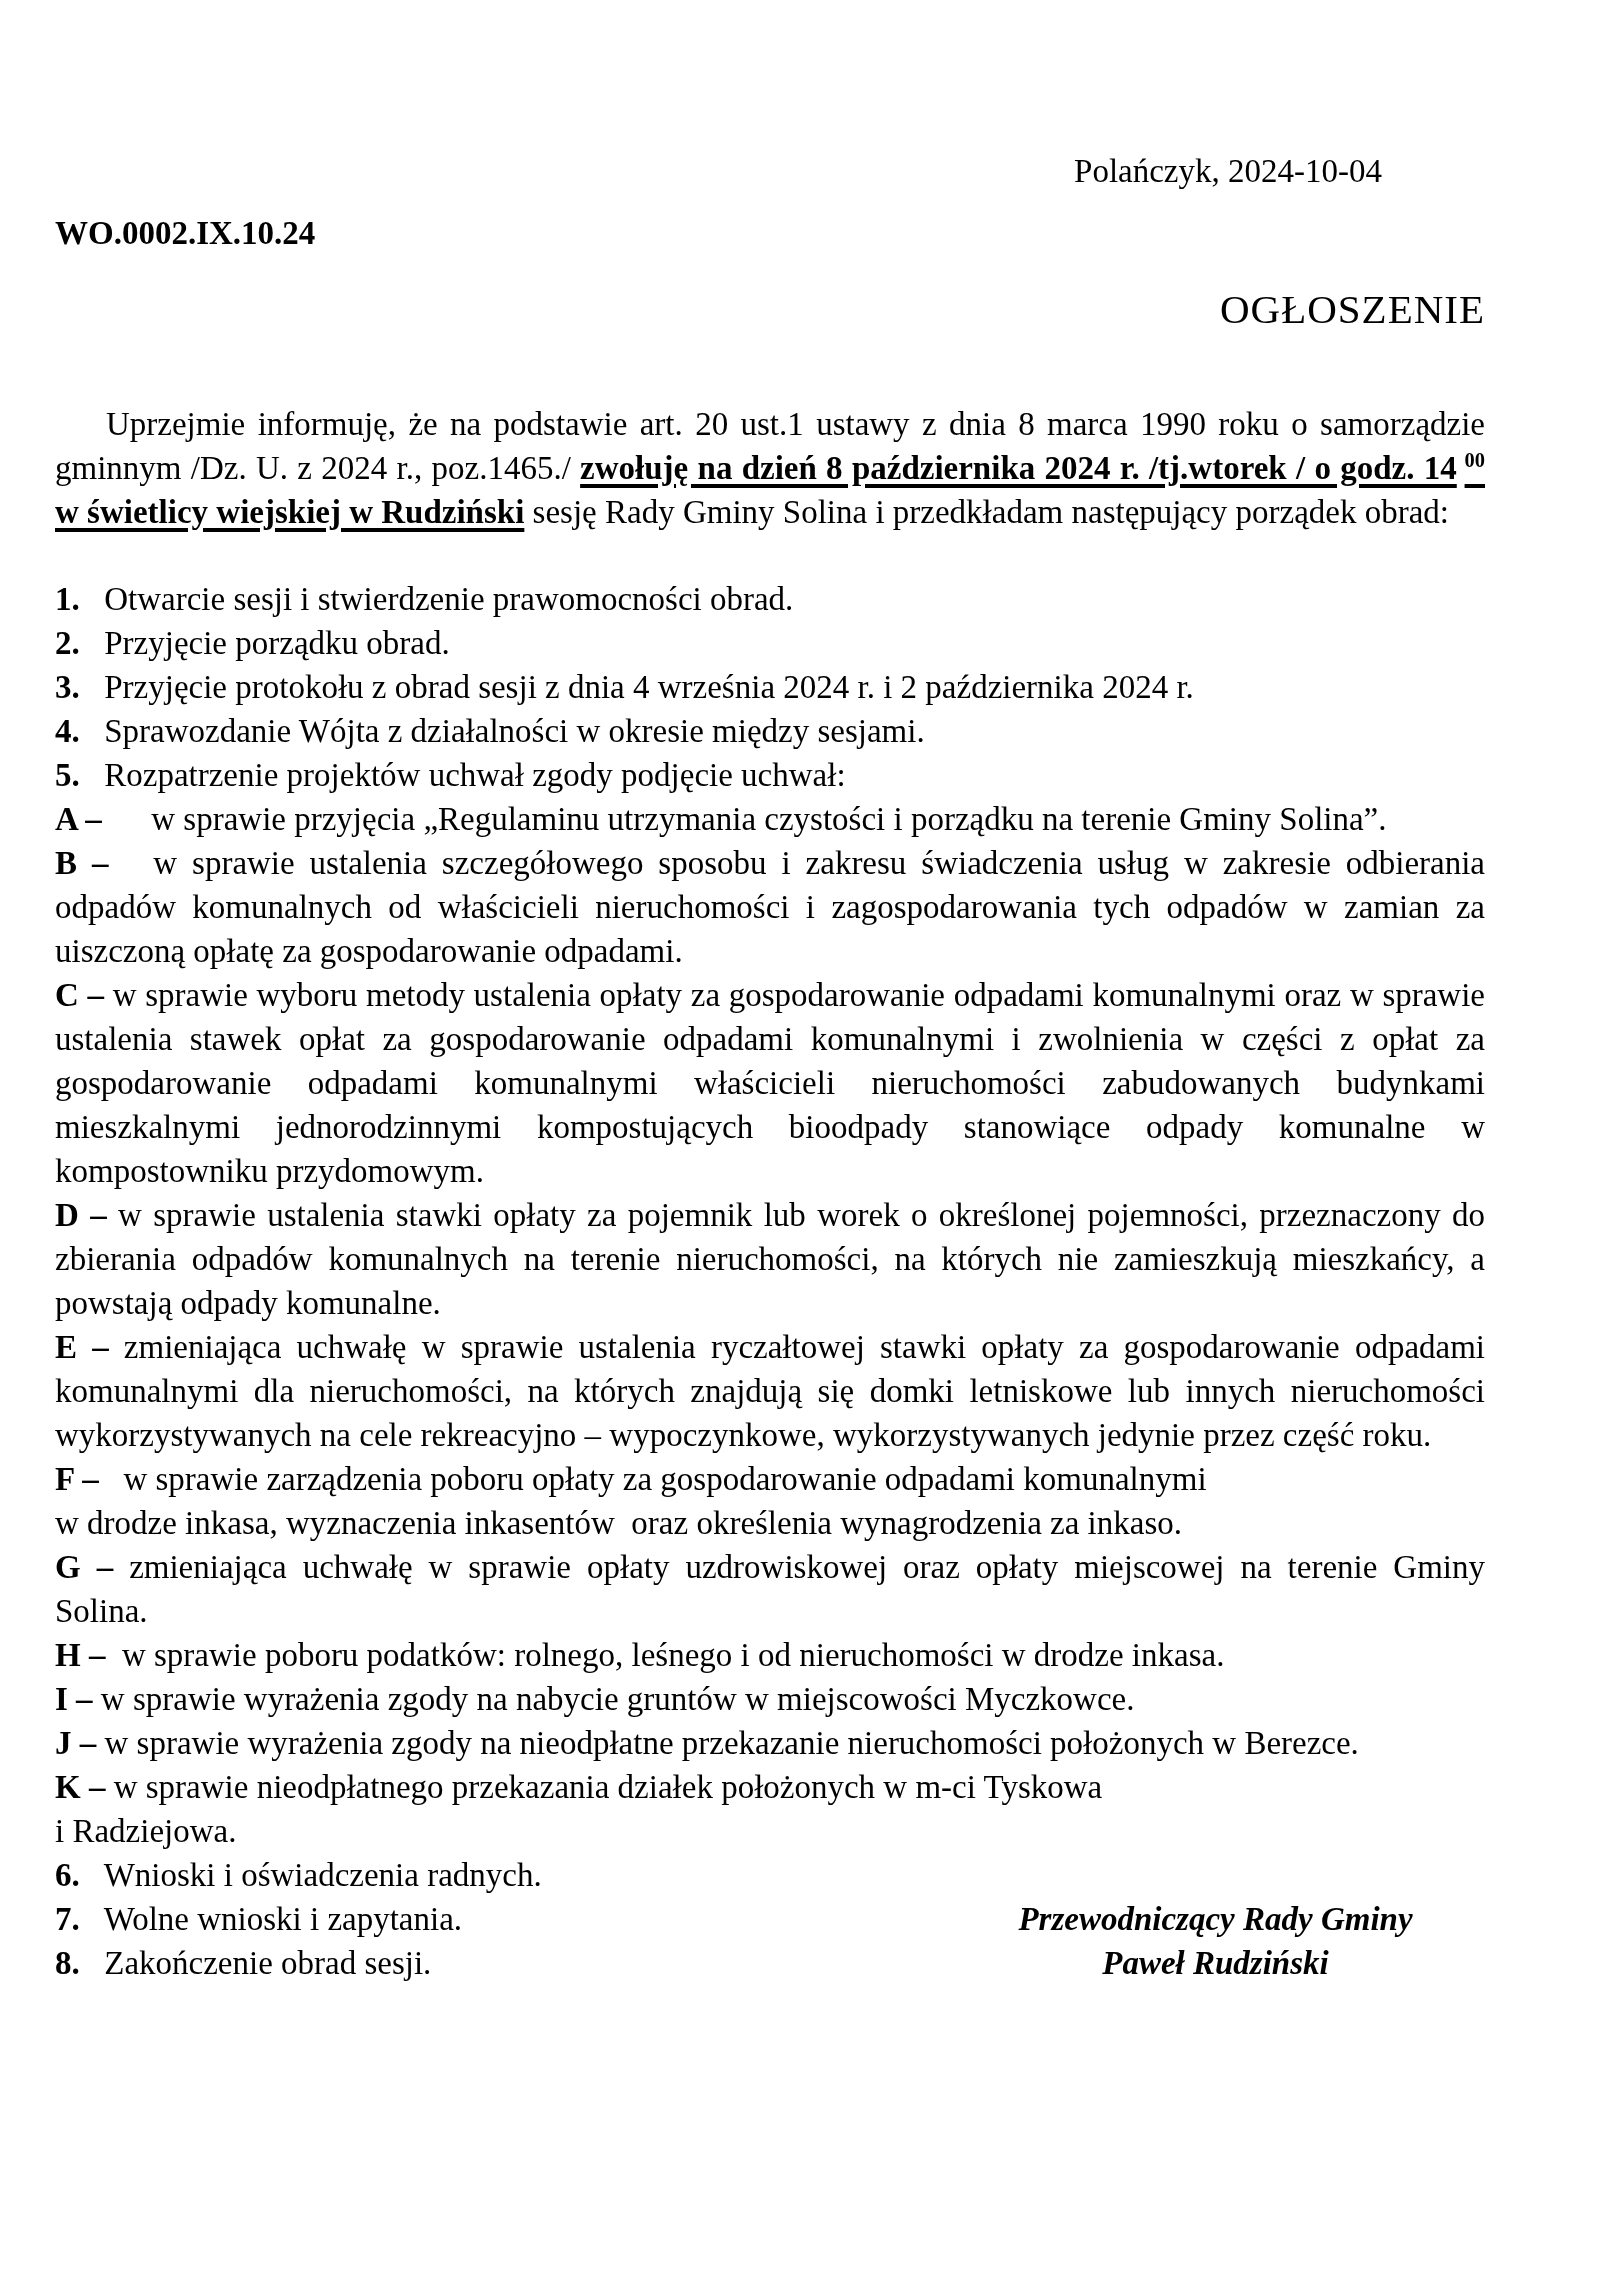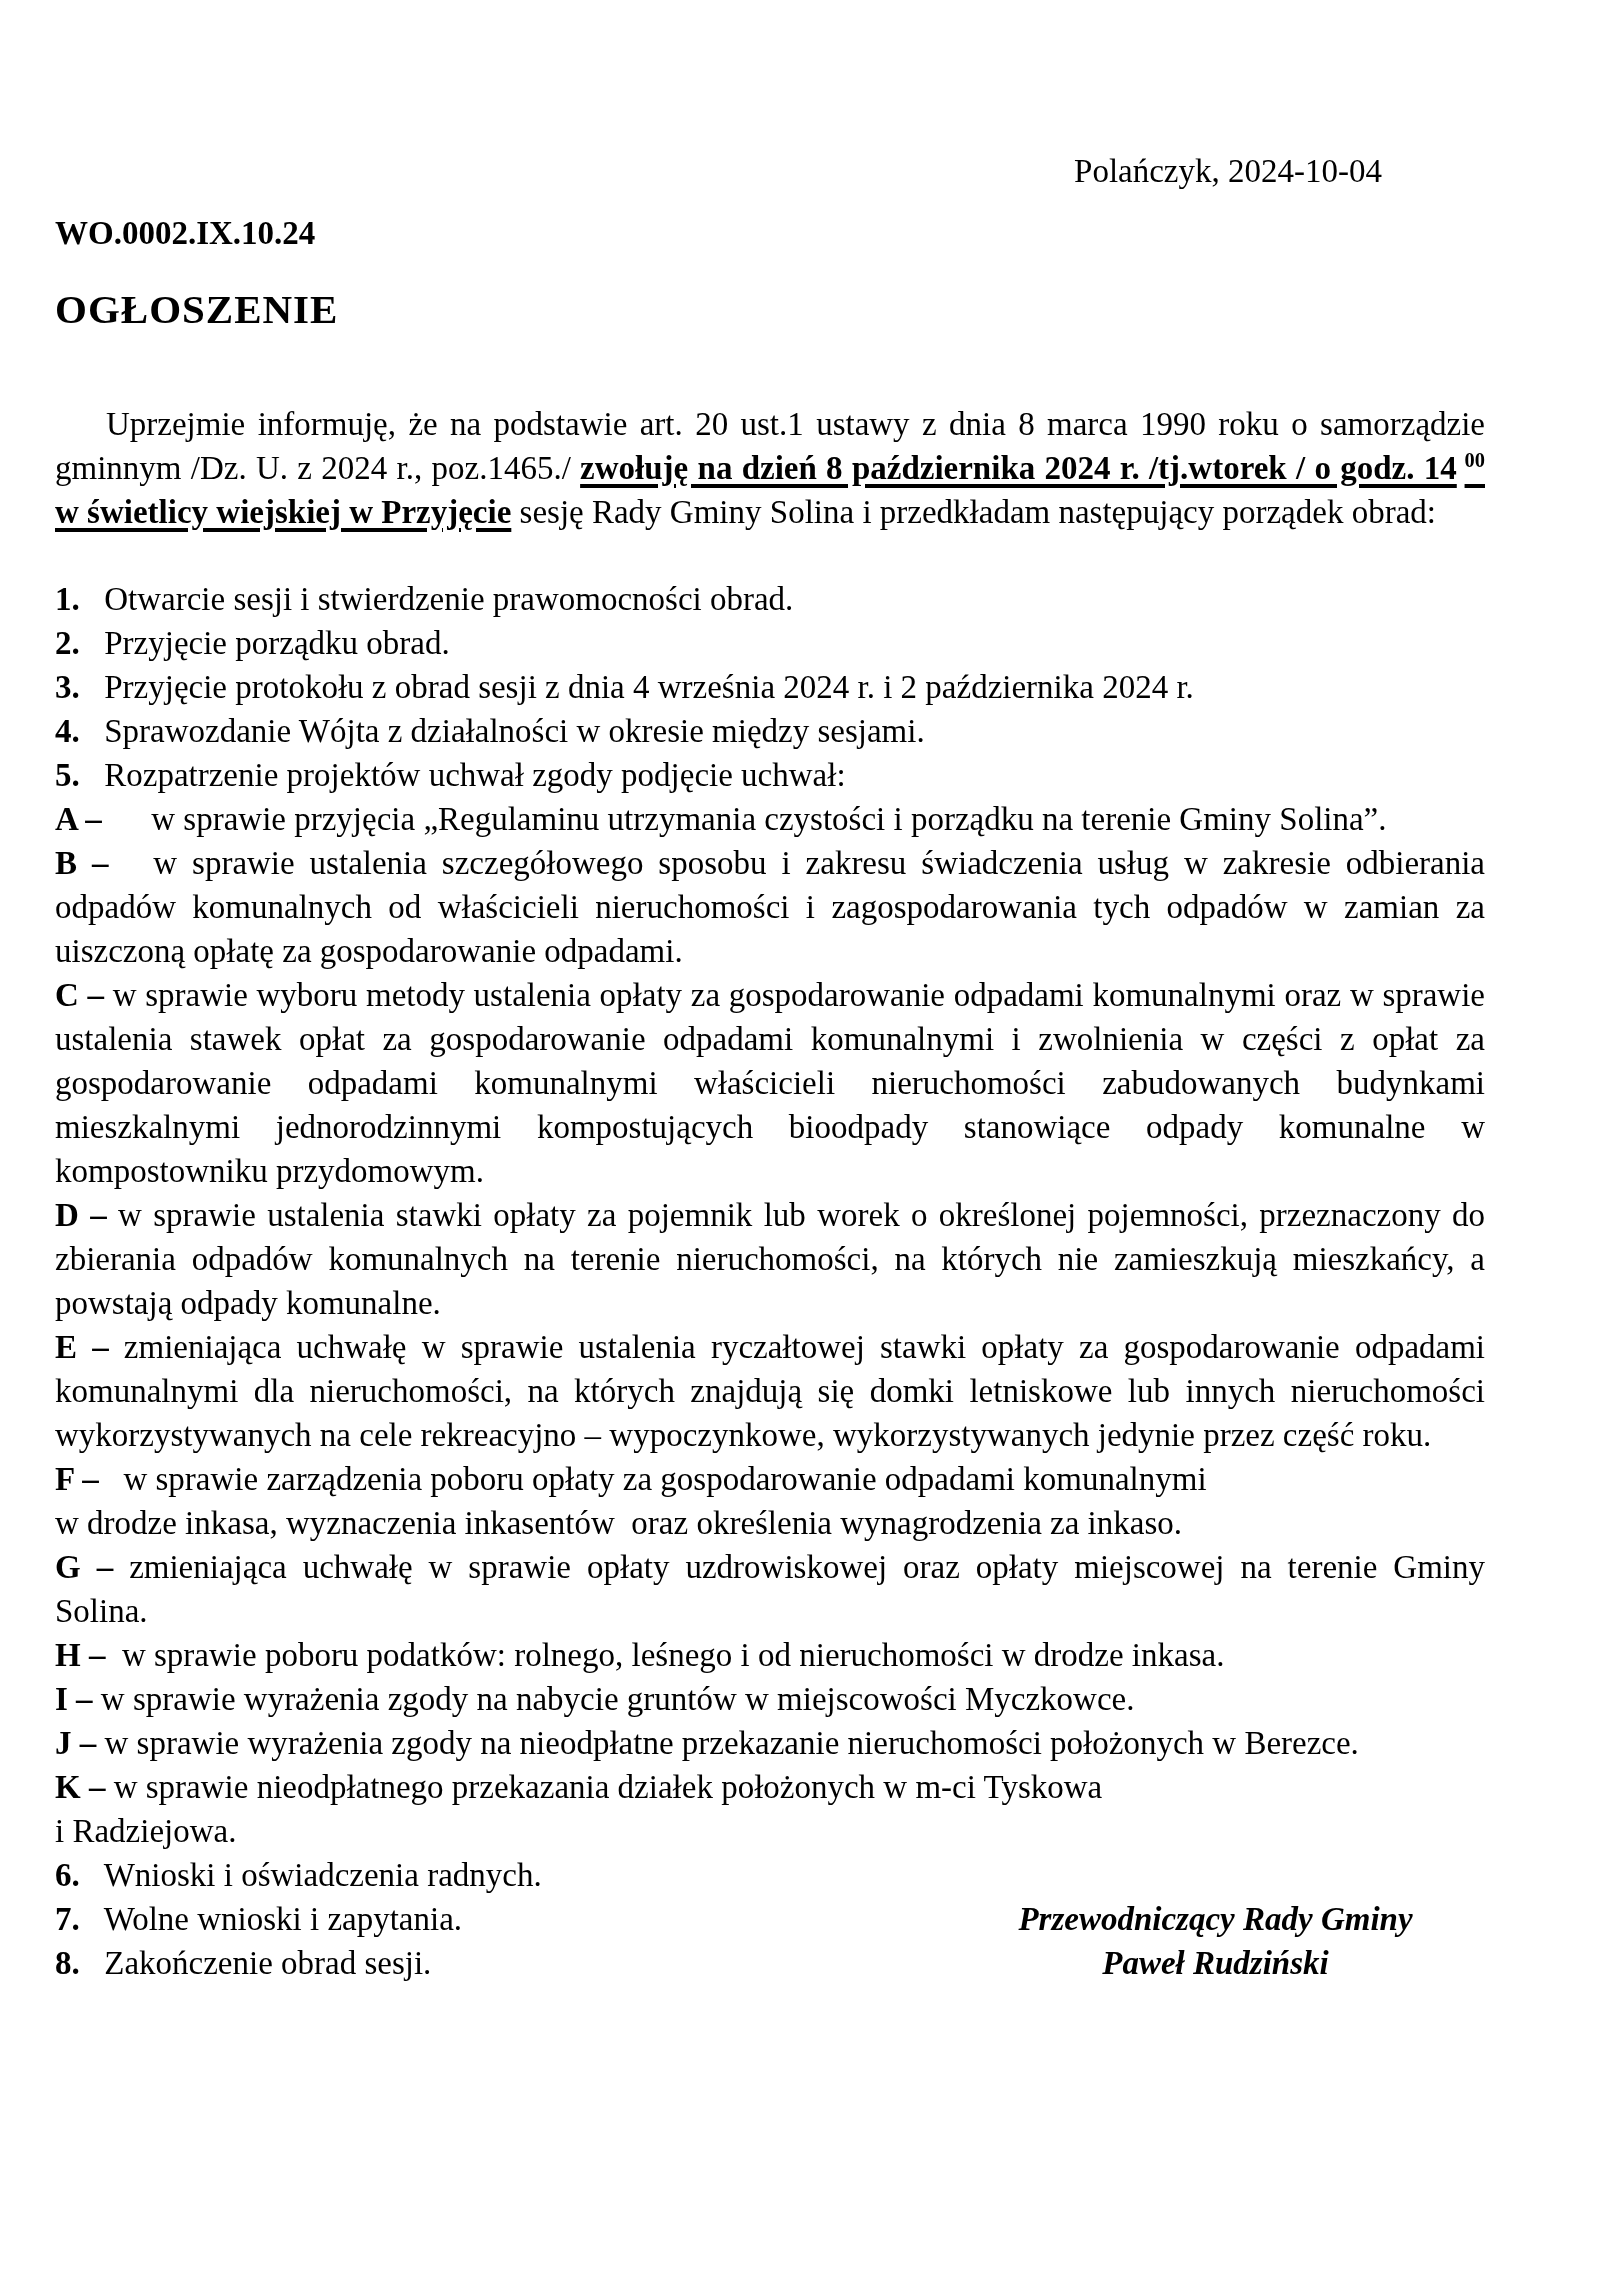--- a/index.html
+++ b/index.html
@@ -9,21 +9,21 @@
     font-family:"Liberation Serif", "DejaVu Serif", serif;
     font-size:33px; line-height:44px; color:#000;
     overflow:hidden;
   }
   .page { padding:149px 136px 0 55px; }
 
   .date-line { text-align:right; padding-right:103px; }
   .ref-line  { font-weight:bold; margin-top:17.6px; }
 
   .doc-title {
-    text-align:left; font-weight:bold;
+    text-align:right; font-weight:normal;
     font-size:41px; line-height:51px; letter-spacing:1px;
     margin-top:29px;
   }
 
   .intro {
     margin-top:67px;
     text-align:justify;
     text-indent:51px;
   }
   .bu {
@@ -57,21 +57,21 @@
 <div class="page">
 
   <div class="date-line">Polańczyk, 2024-10-04</div>
 
   <div class="ref-line">WO.0002.IX.10.24</div>
 
   <h1 class="doc-title">OGŁOSZENIE</h1>
 
   <p class="intro">
     <span>Uprzejmie informuję, że na podstawie art. 20 ust.1 ustawy z dnia 8 marca 1990 roku o samorządzie gminnym /Dz. U. z 2024 r., poz.1465./</span>
-    <span class="bu"><span>zwołuję na dzień 8 października 2024 r. /tj.wtorek / o godz. 14</span><sup>00</sup><span> w świetlicy wiejskiej w Przyjęcie</span></span>
+    <span class="bu"><span>zwołuję na dzień 8 października 2024 r. /tj.wtorek / o godz. 14</span><sup>00</sup><span> w świetlicy wiejskiej w Rudziński</span></span>
     <span class="b">sesję Rady Gminy Solina</span><span> i przedkładam następujący porządek obrad:</span>
   </p>
 
   <div class="agenda">
       <div class="row num">
     <span class="marker">1.</span>
     <span class="text">Otwarcie sesji i stwierdzenie prawomocności obrad.</span>
     
   </div>
       <div class="row num">

